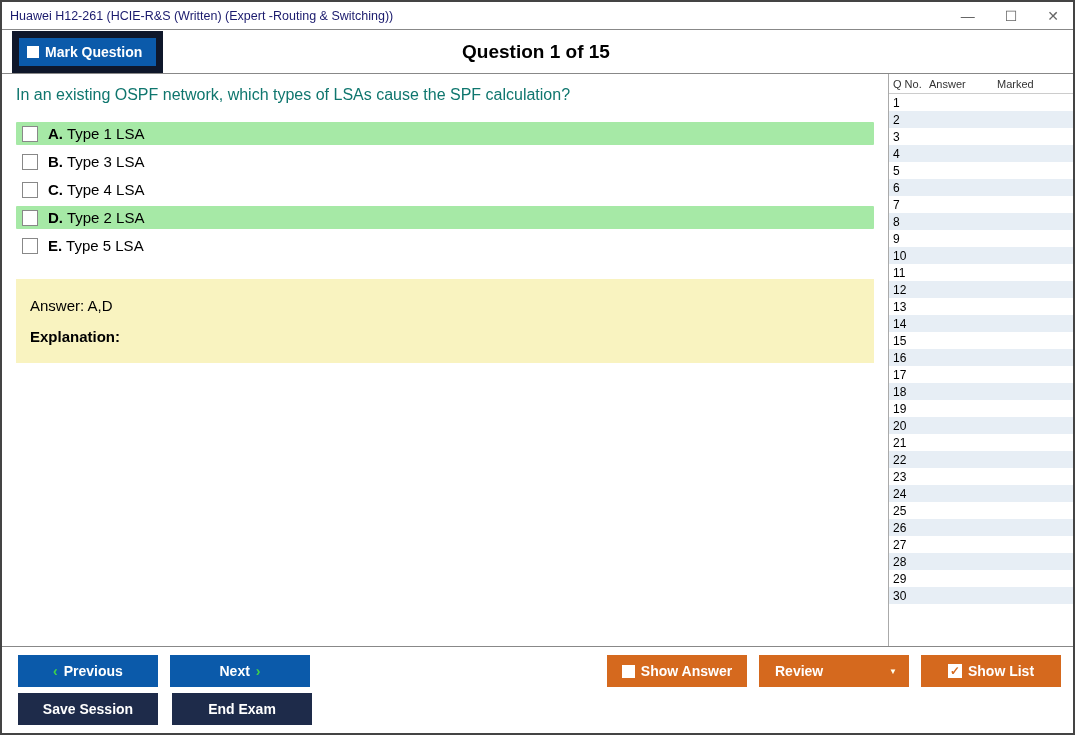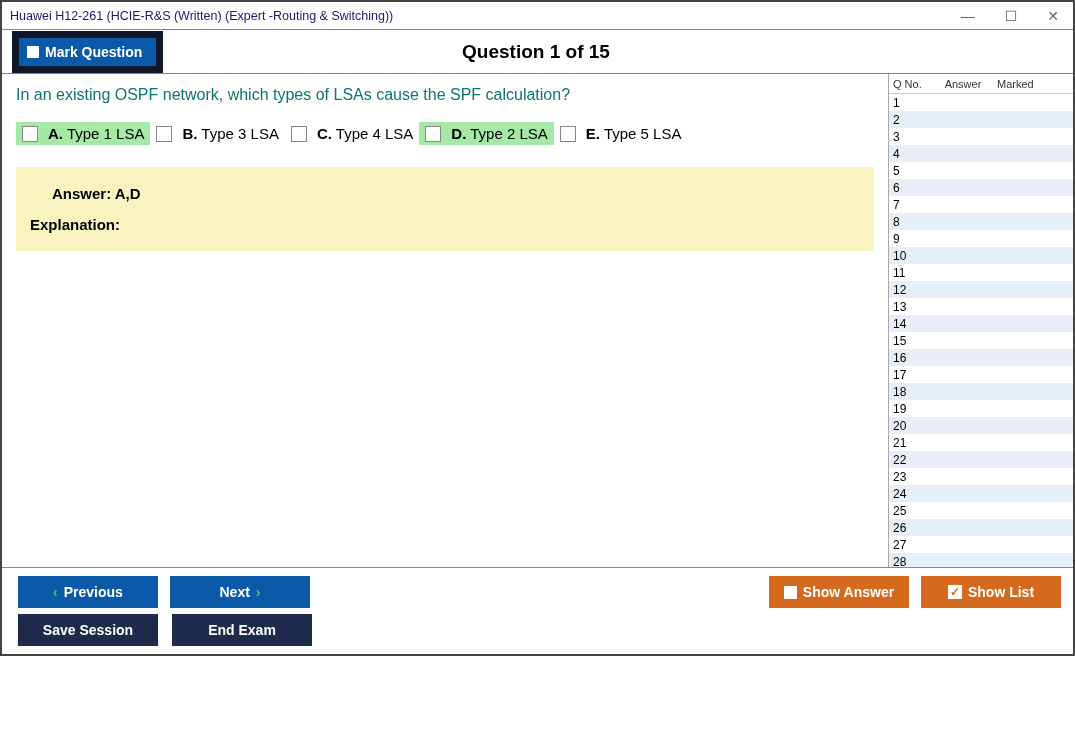--- a/index.html
+++ b/index.html
@@ -1,18 +1,18 @@
 <!DOCTYPE html>
 <html><head>
 <meta charset="utf-8">
 <style>
   * { box-sizing: border-box; }
   html, body { margin: 0; padding: 0; font-family: Arial, Helvetica, sans-serif; background: #fff; }
   .window {
-    width: 1075px; height: 656px; border: 2px solid #444; margin: 0; position: relative;
+    width: 1075px; height: 735px; border: 2px solid #444; margin: 0; position: relative;
     display: flex; flex-direction: column; background: #fff;
   }
   .titlebar {
     height: 28px; display: flex; align-items: center; justify-content: space-between;
     padding: 0 8px; font-size: 12.5px; color: #1a1a6d; border-bottom: 1px solid #888;
   }
   .titlebar .controls { display: flex; gap: 18px; color: #666; font-size: 14px; }
   .titlebar .controls span { cursor: pointer; padding: 2px 6px; }
   .headerrow {
     height: 44px; display: flex; align-items: center; padding: 6px 10px; position: relative;
@@ -24,40 +24,40 @@
     cursor: pointer;
   }
   .mark-btn .box { width: 12px; height: 12px; background: #fff; display: inline-block; }
   .qtitle {
     position: absolute; left: 0; right: 3px; text-align: center; font-weight: bold;
     font-size: 19px; pointer-events: none;
   }
   .body { flex: 1; display: flex; overflow: hidden; }
   .main { flex: 1; padding: 12px 14px 8px 14px; display: flex; flex-direction: column; }
   .qtext { font-size: 16px; color: #0f766e; margin-bottom: 18px; }
-  .choices { display: flex; flex-direction: row; }
+  .choices { display: flex; flex-direction: column; gap: 5px; }
   .choice {
     display: flex; align-items: center; gap: 10px; padding: 3px 6px; font-size: 15px;
     border-radius: 1px; cursor: pointer;
   }
   .choice.correct { background: #a6e9a6; }
   .choice .cbox { width: 16px; height: 16px; border: 1px solid #888; background: #fff; flex-shrink: 0; }
   .choice .label b { font-weight: bold; }
   .answerbox {
     background: #f9f3c0; padding: 18px 14px; margin-top: 22px; font-size: 15px;
   }
-  .answerbox .ans { font-weight: bold; margin-bottom: 14px; margin-left: 22px; }
+  .answerbox .ans { font-weight: normal; margin-bottom: 14px; }
   .answerbox .exp { font-weight: bold; }
   .side {
     width: 185px; border-left: 1px solid #aaa; display: flex; flex-direction: column;
     font-size: 12px;
   }
   .side .sh { display: flex; border-bottom: 1px solid #ccc; font-size: 11px; color: #333; height: 20px; align-items: center; }
   .side .sh .c1 { width: 40px; padding-left: 4px; }
-  .side .sh .c2 { width: 68px; text-align: center; }
+  .side .sh .c2 { width: 68px; }
   .side .sh .c3 { flex: 1; }
   .side .list { flex: 1; overflow-y: scroll; }
   .side .row { display: flex; height: 17px; align-items: center; font-size: 12px; }
   .side .row:nth-child(even) { background: #e7eef5; }
   .side .row .c1 { width: 40px; padding-left: 4px; }
   .side .list::-webkit-scrollbar { width: 16px; }
   .side .list::-webkit-scrollbar-track { background: #eee; }
   .side .list::-webkit-scrollbar-thumb { background: #c0c0c0; border: 1px solid #999; }
   .side .list::-webkit-scrollbar-button { background: #ddd; height: 16px; border: 1px solid #999; }
   .footer { border-top: 1px solid #888; padding: 8px 12px 8px 16px; }
@@ -240,20 +240,24 @@
       </button>
       <button class="btn blue">
         <span>Next</span>
         <span class="chev green">›</span>
       </button>
       <div class="spacer"></div>
       <button class="btn orange">
         <span class="box"></span>
         <span>Show Answer</span>
       </button>
+      <button class="btn orange review-btn">
+        <span>Review</span>
+        <span class="tri">▼</span>
+      </button>
       <button class="btn orange">
         <span class="boxcheck">✓</span>
         <span>Show List</span>
       </button>
     </div>
     <div class="zoomrow">
       <div class="z">
         <svg viewBox="0 0 24 24">
             <circle cx="10" cy="10" r="7"></circle>
             <line x1="15" y1="15" x2="21" y2="21"></line>

